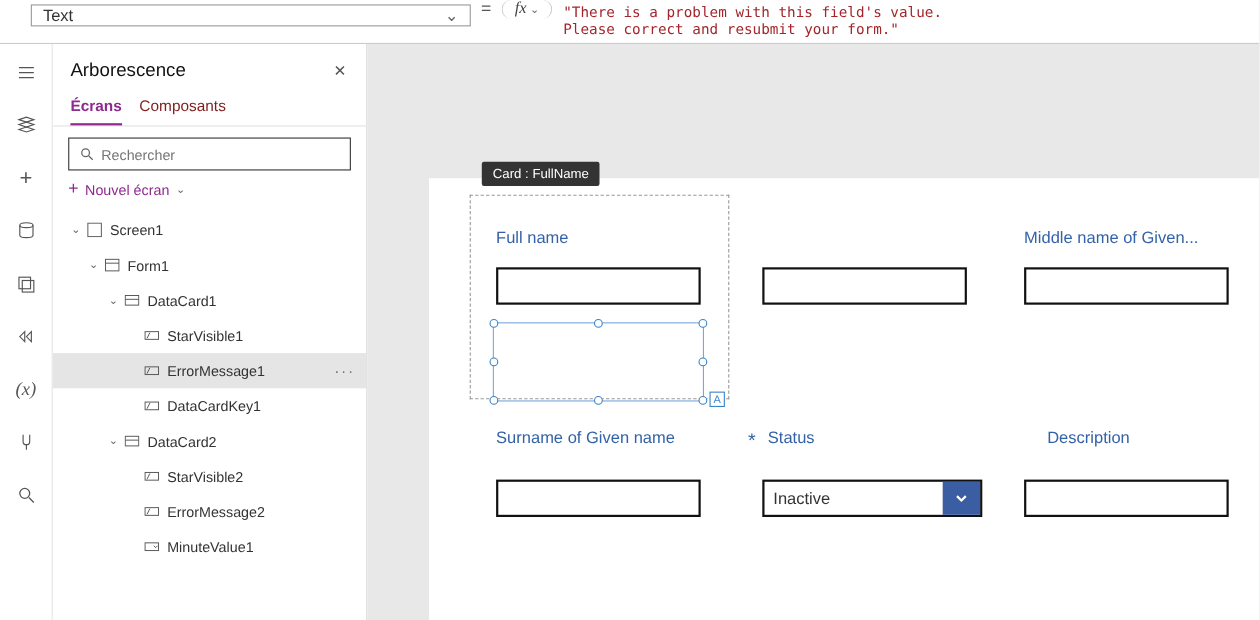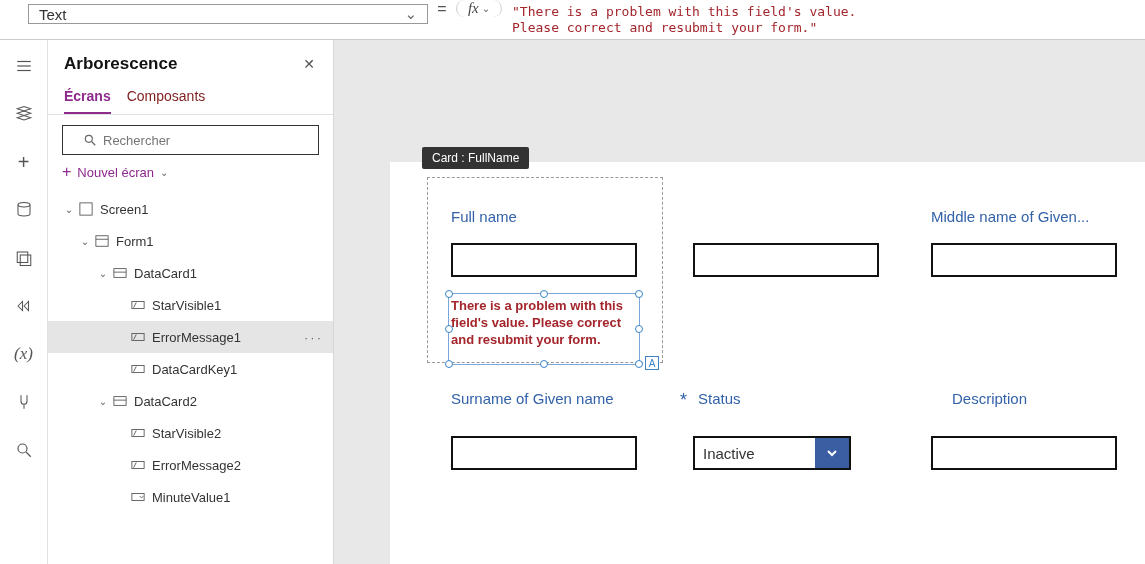--- a/index.html
+++ b/index.html
@@ -18,63 +18,63 @@
   .main { display: flex; height: calc(100% - 40px); }
 
   .rail { width: 48px; border-right: 1px solid #e1e1e1; display: flex; flex-direction: column; align-items: center; padding-top: 14px; gap: 24px; color: #555; }
   .rail-item { width: 24px; height: 24px; display: flex; align-items: center; justify-content: center; font-size: 17px; cursor: pointer; }
   .rail-item.active { position: relative; }
   .rail-item svg { width: 18px; height: 18px; }
 
   
   .panel { width: 286px; border-right: 1px solid #d8d8d8; display: flex; flex-direction: column; background: #fff; }
   .panel-header { display: flex; align-items: center; justify-content: space-between; padding: 12px 14px 6px 16px; }
-  .panel-header h2 { font-size: 17px; font-weight: 700; color: #111; }
+  .panel-header h2 { font-size: 17px; font-weight: 400; color: #111; }
   .close-x { font-size: 14px; color: #555; cursor: pointer; padding: 4px; }
 
   .tabs { display: flex; gap: 16px; padding: 0 16px; border-bottom: 1px solid #e1e1e1; }
   .tab { padding: 6px 0 8px; font-size: 14px; color: #7f1d1d; cursor: pointer; }
   .tab.active { color: #8e2a8e; border-bottom: 2px solid #8e2a8e; font-weight: 600; }
 
   .search-wrap { padding: 10px 14px 6px; }
-  .search { border: 1px solid #333; height: 30px; display: flex; align-items: center; padding: 0 20px; gap: 6px; }
+  .search { border: 1px solid #333; height: 30px; display: flex; align-items: center; padding: 0 9px; gap: 6px; }
   .search input { border: none; outline: none; flex: 1; font-size: 13px; }
   .newscreen { padding: 2px 14px 8px; display: flex; align-items: center; gap: 6px; color: #8e2a8e; font-size: 13px; cursor: pointer; }
 
   .tree { flex: 1; overflow: auto; padding-top: 4px; }
   .tree-row { display: flex; align-items: center; height: 32px; padding-right: 10px; cursor: pointer; position: relative; }
   .tree-row.selected { background: #e5e5e5; }
   .tw { display: inline-block; width: 14px; text-align: center; color: #666; font-size: 10px; }
   .ticon { width: 16px; height: 16px; display: inline-flex; align-items: center; justify-content: center; margin: 0 6px 0 2px; color: #555; }
   .ticon svg { width: 14px; height: 14px; }
   .tree-row .dots { position: absolute; right: 10px; color: #666; letter-spacing: 2px; }
   .indent-0 { padding-left: 14px; } .indent-1 { padding-left: 30px; } .indent-2 { padding-left: 48px; }
   .indent-3 { padding-left: 66px; }
 
   
   .canvas-area { flex: 1; background: #e8e8e8; position: relative; overflow: hidden; }
   .form-bg { position: absolute; left: 56px; top: 122px; right: 0; bottom: 0; background: #fff; }
 
-  .card-chip { position: absolute; left: 88px; top: 107px; background: #333; color: #fff; font-size: 12px; padding: 4px 10px; border-radius: 2px; text-align: center; }
+  .card-chip { position: absolute; left: 104px; top: 107px; background: #333; color: #fff; font-size: 12px; padding: 4px 10px; border-radius: 2px; text-align: center; }
 
   .card-sel { position: absolute; left: 93px; top: 137px; width: 236px; height: 186px; border: 1px dashed #999; }
 
   .field-label { position: absolute; font-size: 15px; color: #3362a8; }
   .field-input { position: absolute; width: 186px; height: 34px; border: 2px solid #111; background: #fff; }
 
   .err-text { position: absolute; left: 117px; top: 258px; width: 185px; font-size: 13px; font-weight: 600; color: #a4262c; line-height: 1.3; }
 
   .sel-box { position: absolute; left: 114px; top: 253px; width: 192px; height: 72px; border: 1px solid #7aa6da; }
   .sh { position: absolute; width: 8px; height: 8px; background: #fff; border: 1px solid #3a84c7; border-radius: 50%; }
   .sh.tl{left:-4px;top:-4px}.sh.tr{right:-4px;top:-4px}.sh.bl{left:-4px;bottom:-4px}.sh.br{right:-4px;bottom:-4px}
   .sh.tc{left:calc(50% - 4px);top:-4px}.sh.bc{left:calc(50% - 4px);bottom:-4px}
   .sh.ml{left:-4px;top:calc(50% - 4px)}.sh.mr{right:-4px;top:calc(50% - 4px)}
   .a-badge { position: absolute; right: -20px; bottom: -6px; width: 14px; height: 14px; border: 1px solid #3a84c7; color: #3a84c7; font-size: 10px; display: flex; align-items: center; justify-content: center; background: #fff; }
 
-  .status-box { position: absolute; width: 158px; height: 34px; border: 2px solid #111; display: flex; align-items: stretch; }
+  .status-box { position: absolute; width: 200px; height: 34px; border: 2px solid #111; display: flex; align-items: stretch; }
   .status-box .val { flex: 1; padding: 0 8px; display: flex; align-items: center; font-size: 15px; }
   .status-box .dd { width: 34px; background: #3b5ea3; display: flex; align-items: center; justify-content: center; }
   .status-box .dd svg { stroke: #fff; }
 
   .req-star { position: absolute; color: #3362a8; font-size: 18px; }
 </style>
 </head>
 <body>
 
 <div class="formula-row">
@@ -275,21 +275,20 @@
     <div class="card-chip">Card : FullName</div>
     <div class="card-sel"></div>
 
     <div class="field-label" style="left:117px;top:168px;">Full name</div>
     <div class="field-label" style="left:597px;top:168px;">Middle name of Given...</div>
 
     <div class="field-input" style="left:117px;top:203px;"></div>
     <div class="field-input" style="left:359px;top:203px;"></div>
     <div class="field-input" style="left:597px;top:203px;"></div>
 
-    <div class="err-text">There is a problem with this field's value.  Please correct and resubmit your form.</div>
     <div class="sel-box">
       <span class="sh tl"></span>
       <span class="sh tc"></span>
       <span class="sh tr"></span>
       <span class="sh ml"></span>
       <span class="sh mr"></span>
       <span class="sh bl"></span>
       <span class="sh bc"></span>
       <span class="sh br"></span>
       <span class="a-badge">A</span>

